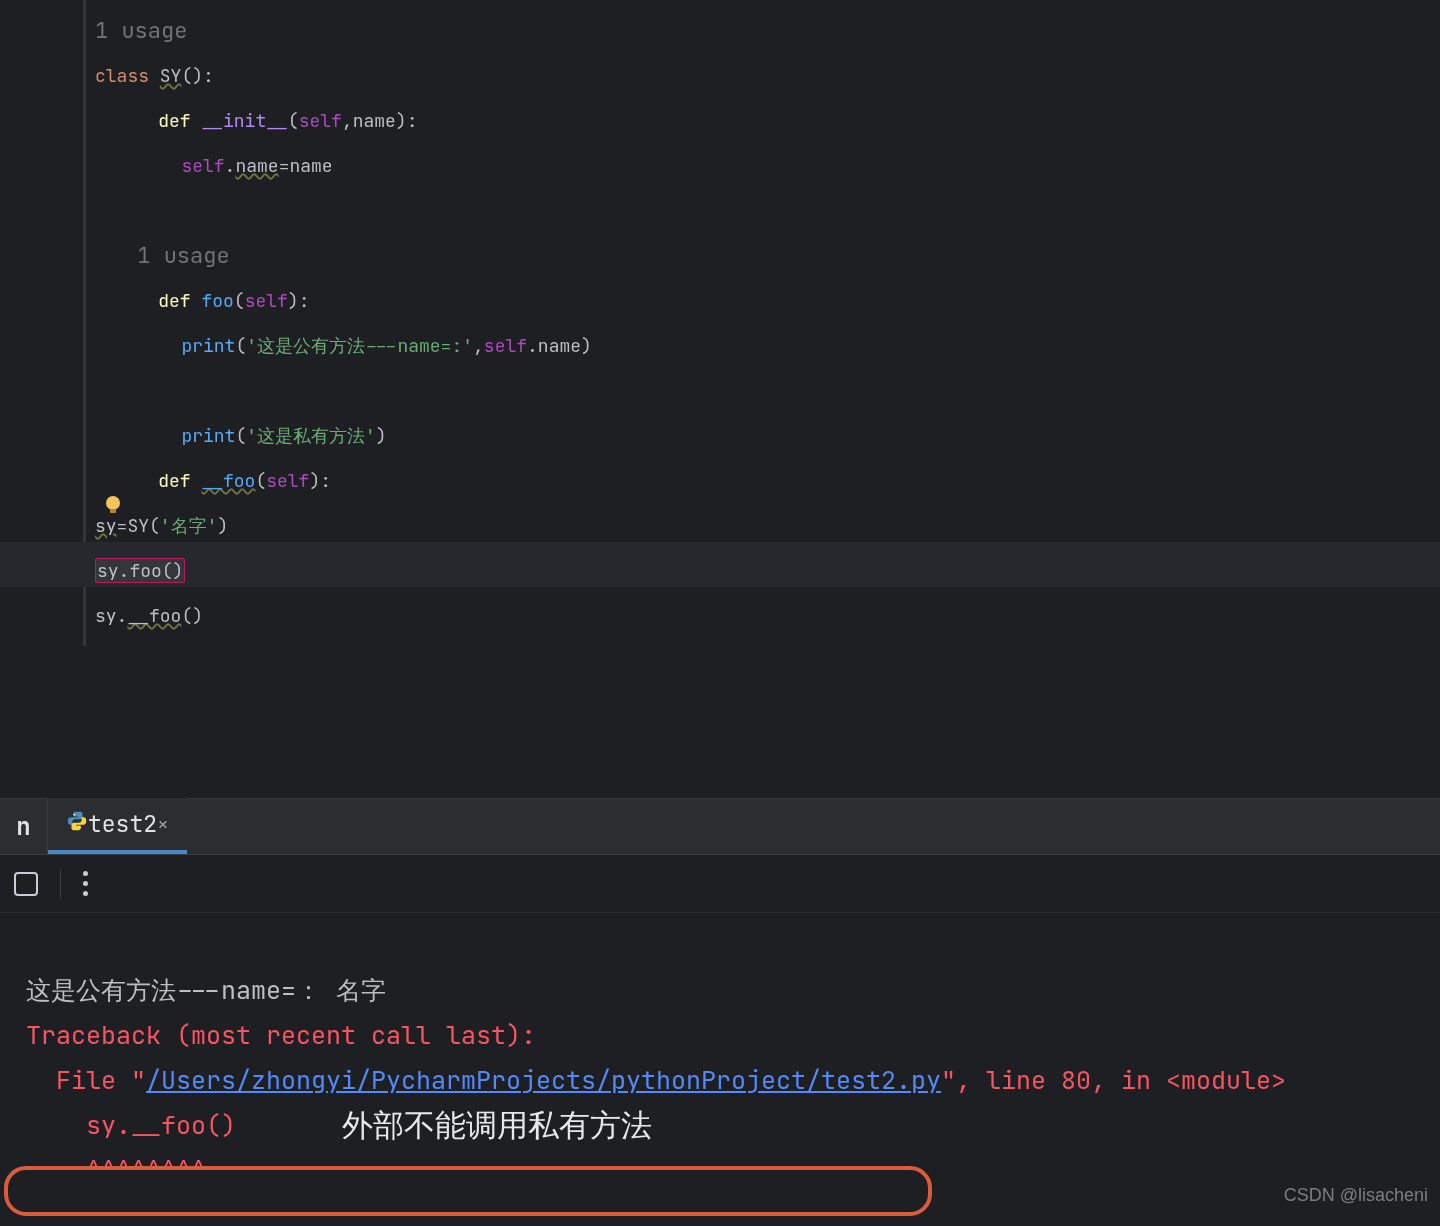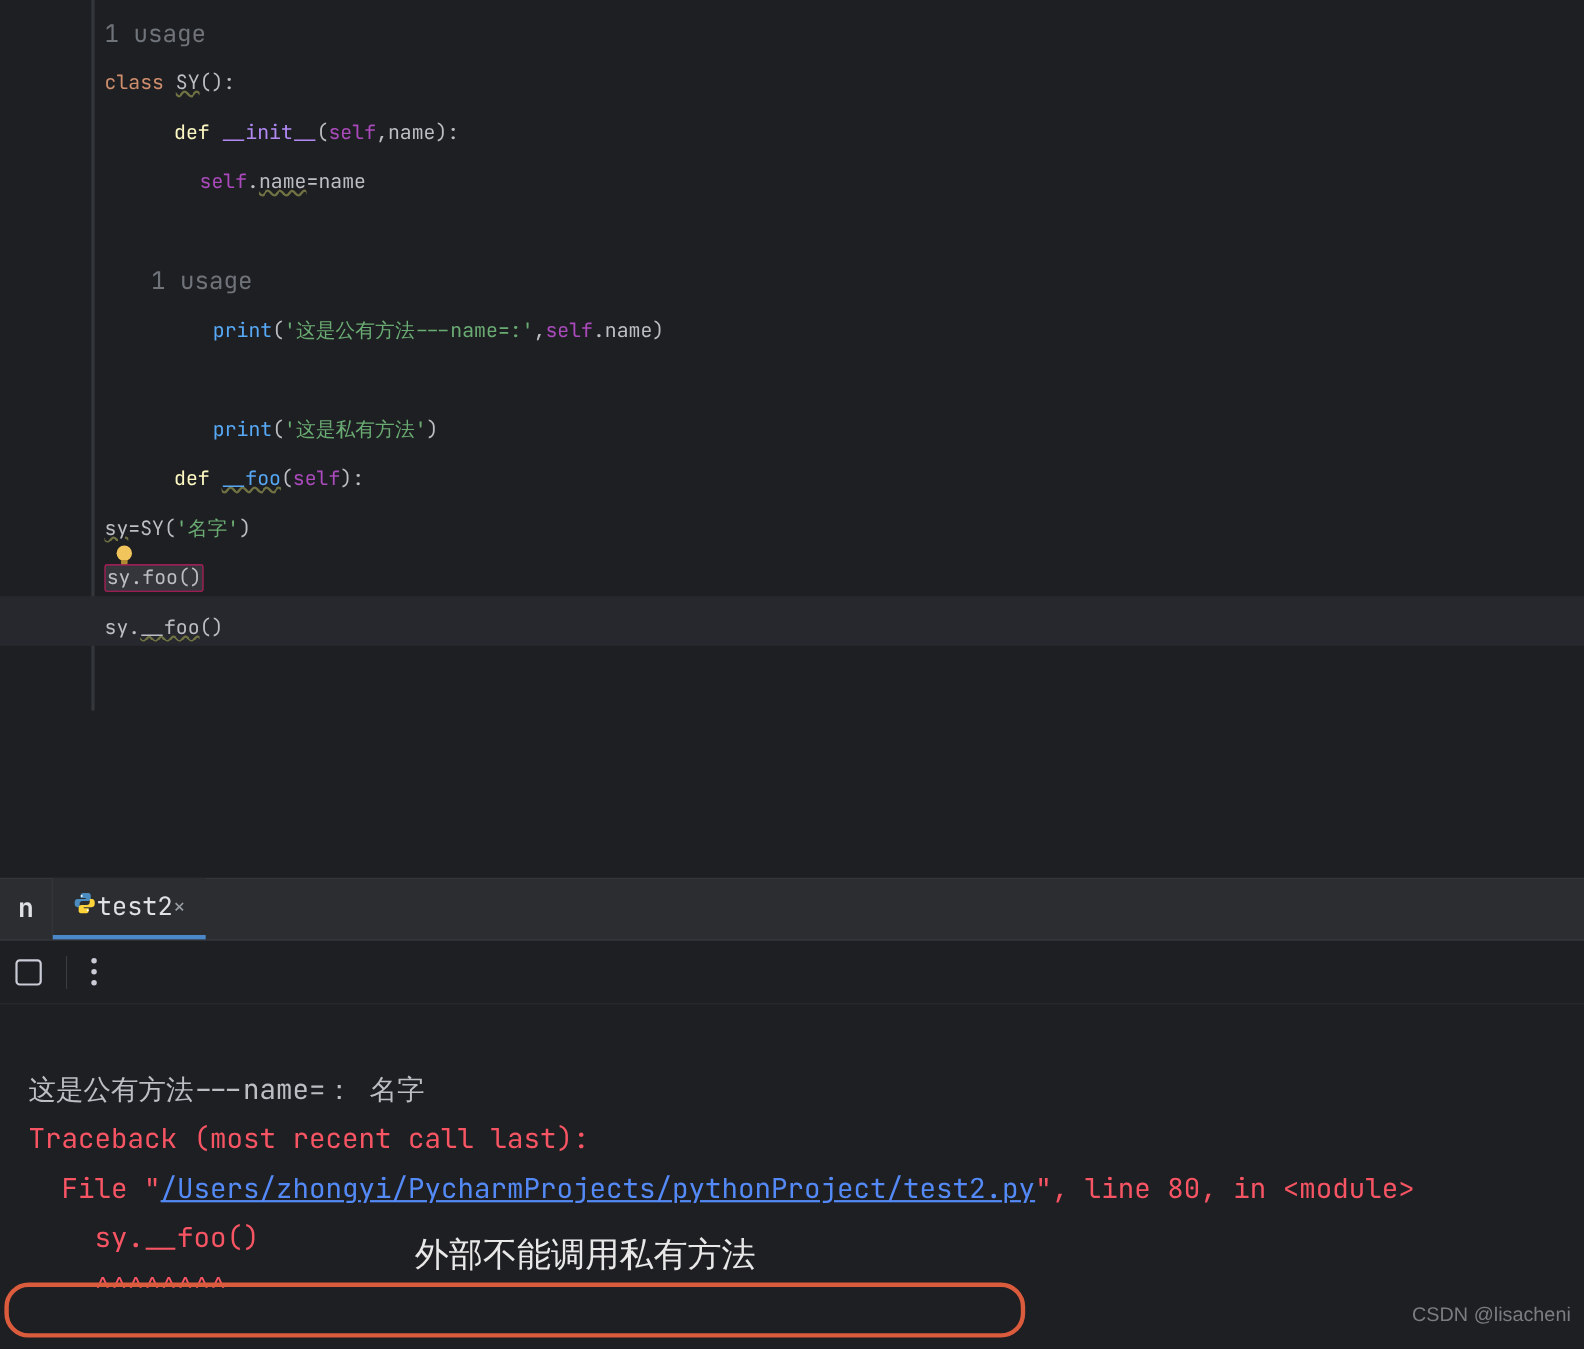--- a/index.html
+++ b/index.html
@@ -32,21 +32,21 @@
   }
   .usage-hint { color:#6f737a; font-size:22px; }
   .kw-def  { color:#fef9c3;margin-left:20px; }
   .kw-class{ color:#cf8e6d; }
   .fn-name { color:#56a8f5; }
   .magic   { color:#b189f5; }
   .self    { color:#aa4abc; }
   .param   { color:#bcbec4; }
   .ident   { color:#bcbec4; }
   .punct   { color:#bcbec4; }
-  .call    { color:#57aaf7;margin-left:12px; }
+  .call    { color:#57aaf7; }
   .str     { color:#6aab73; }
   .underline-warn { text-decoration: underline wavy #707244 1.5px; }
   .current-line {
     position:absolute;
     left:0; right:0; top:542px; height:45px;
     background:#26282e;
     z-index:0;
   }
   .editor-area .code-line { position:relative; z-index:1; }
   .bulb {
@@ -106,26 +106,25 @@
     padding:10px 26px 0 26px;
     font-size:25px;
     line-height:45px;
     white-space:pre;
     color:#bcbec4;
   }
   .console .err      { color:#f75464; }
   .console .err-link { color:#548af7; text-decoration:underline; cursor:pointer; }
   .annotation {
     position:absolute;
-    left:377px; top:1105px;
+    left:342px; top:1105px;
     color:#e8e8e8;
     font-size:31px;
     font-family: "PingFang SC","Microsoft YaHei",sans-serif;
     z-index:40;
-    margin-top:15px;
   }
   .error-frame {
     position:absolute;
     left:4px; top:1166px;
     width:928px; height:50px;
     border:4px solid #db5b3d;
     border-radius:22px;
     z-index:30;
     pointer-events:none;
   }
@@ -143,20 +142,21 @@
 <div class="editor-area">
   <div class="gutter-border"></div>
   <div class="current-line"></div>
 
   <div class="code-line usage-hint">1 usage</div>
   <div class="code-line"><span class="kw-class">class </span><span class="ident underline-warn">SY</span><span class="punct">():</span></div>
   <div class="code-line">    <span class="kw-def">def </span><span class="magic">__init__</span><span class="punct">(</span><span class="self">self</span><span class="punct">,</span><span class="param">name</span><span class="punct">):</span></div>
   <div class="code-line">        <span class="self">self</span><span class="punct">.</span><span class="ident underline-warn">name</span><span class="punct">=</span><span class="ident">name</span></div>
   <div class="code-line"> </div>
   <div class="code-line usage-hint" style="padding-left:3.2ch">1 usage</div>
+  <div class="code-line">    <span class="kw-def">def </span><span class="fn-name">foo</span><span class="punct">(</span><span class="self">self</span><span class="punct">):</span></div>
   <div class="code-line">        <span class="call">print</span><span class="punct">(</span><span class="str">'这是公有方法---name=:'</span><span class="punct">,</span><span class="self">self</span><span class="punct">.</span><span class="ident">name</span><span class="punct">)</span></div>
   <div class="code-line"> </div>
   <div class="code-line">        <span class="call">print</span><span class="punct">(</span><span class="str">'这是私有方法'</span><span class="punct">)</span></div>
   <div class="code-line">    <span class="kw-def">def </span><span class="fn-name underline-warn">__foo</span><span class="punct">(</span><span class="self">self</span><span class="punct">):</span></div>
 
   <span class="bulb">
     <svg viewBox="0 0 24 24">
         <circle cx="12" cy="10" r="7" fill="#f2c55c"></circle>
         <rect x="9" y="16" width="6" height="4" rx="1" fill="#b08a32"></rect>
       </svg>

